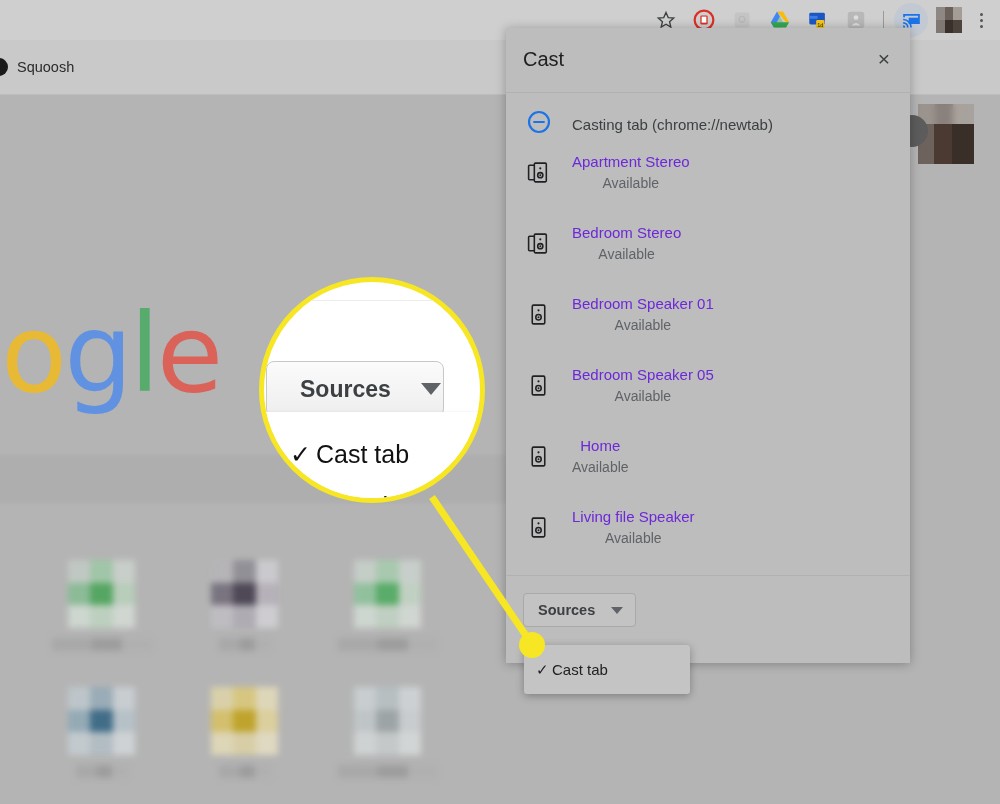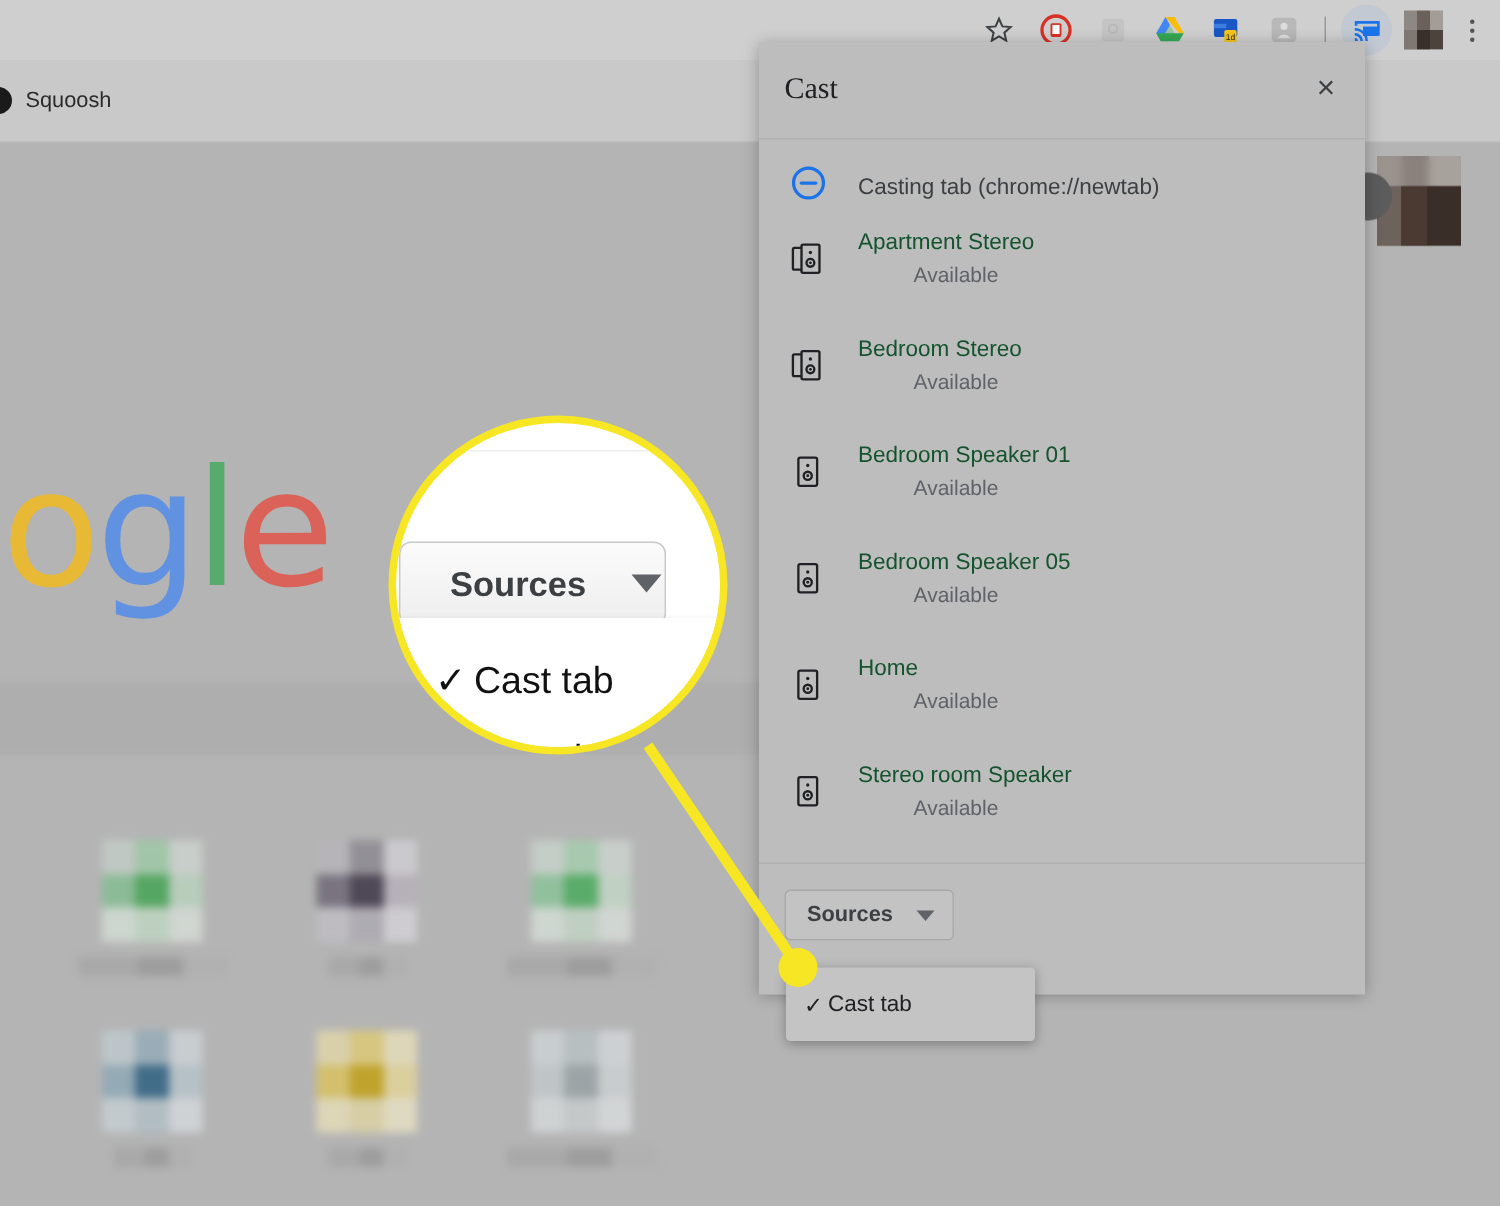--- a/index.html
+++ b/index.html
@@ -124,51 +124,52 @@
     z-index: 40;
     display:flex; flex-direction:column;
     overflow:hidden;
   }
   #cast-header {
     position:relative; height: 65px; flex: 0 0 65px;
     border-bottom: 1px solid #b1b1b1;
   }
   #cast-title {
     position:absolute; left:17px; top:20px;
-    font-size: 20px; color:#202124; font-weight:400;font-family:Liberation Serif, serif;
+    font-size: 20px; color:#202124; font-weight:400;
   }
   #cast-close {
     position:absolute; right:10px; top:14px;
     width:32px; height:32px;
     display:flex; align-items:center; justify-content:center;
     font-size: 21px; color:#3c4043; line-height:1;
     cursor:pointer;
   }
   #cast-list {
     flex: 1 1 auto;
     position:relative;
     overflow:hidden;
     padding-top: 0;
+    text-align: center;
   }
   .cast-row {
     display:flex; align-items:center;
     height: 71px;
     padding-left: 20px;
   }
   .cast-row.partial { height: 44px; align-items: flex-end; padding-bottom: 2px; }
   .cast-ico {
     width:34px; flex:0 0 34px;
     display:flex; align-items:center; justify-content:flex-start;
   }
   .cast-text { margin-left: 12px; }
   .cast-name {
-    font-size: 15px; color:#14532d; line-height: 1.35;
+    font-size: 15px; color:#6d28d9; line-height: 1.35;
   }
   .cast-status {
-    font-size: 14px; color:#5f6368; line-height: 1.4; margin-top: 2px; margin-left: 37px;
+    font-size: 14px; color:#5f6368; line-height: 1.4; margin-top: 2px;
   }
   .cast-row.partial .cast-name { font-size: 15px; color:#3c4043; }
 
   #cast-footer {
     flex: 0 0 88px; position: relative;
     border-top: 1px solid #b1b1b1;
   }
   #sources-btn {
     position:absolute; left:17px; top:17px;
     height: 34px; padding: 0 12px 0 14px;
@@ -566,21 +567,21 @@
       <div class="cast-row">
         <div class="cast-ico">
           <svg width="25" height="25" viewBox="0 0 24 24" fill="none" stroke="#202124" stroke-width="1.5">
             <rect x="6" y="3" width="12" height="18" rx="1.2"></rect>
             <circle cx="12" cy="8" r="1.05" fill="#202124" stroke="none"></circle>
             <circle cx="12" cy="14.6" r="2.6"></circle>
             <circle cx="12" cy="14.6" r="0.95" fill="#202124" stroke="none"></circle>
           </svg>
         </div>
         <div class="cast-text">
-          <div class="cast-name">Stereo room Speaker</div>
+          <div class="cast-name">Living file Speaker</div>
           <div class="cast-status">Available</div>
         </div>
       </div>
 
     </div>
 
     <div id="cast-footer">
       <div id="sources-btn">
         <span>Sources</span>
         <span class="caret"></span>

